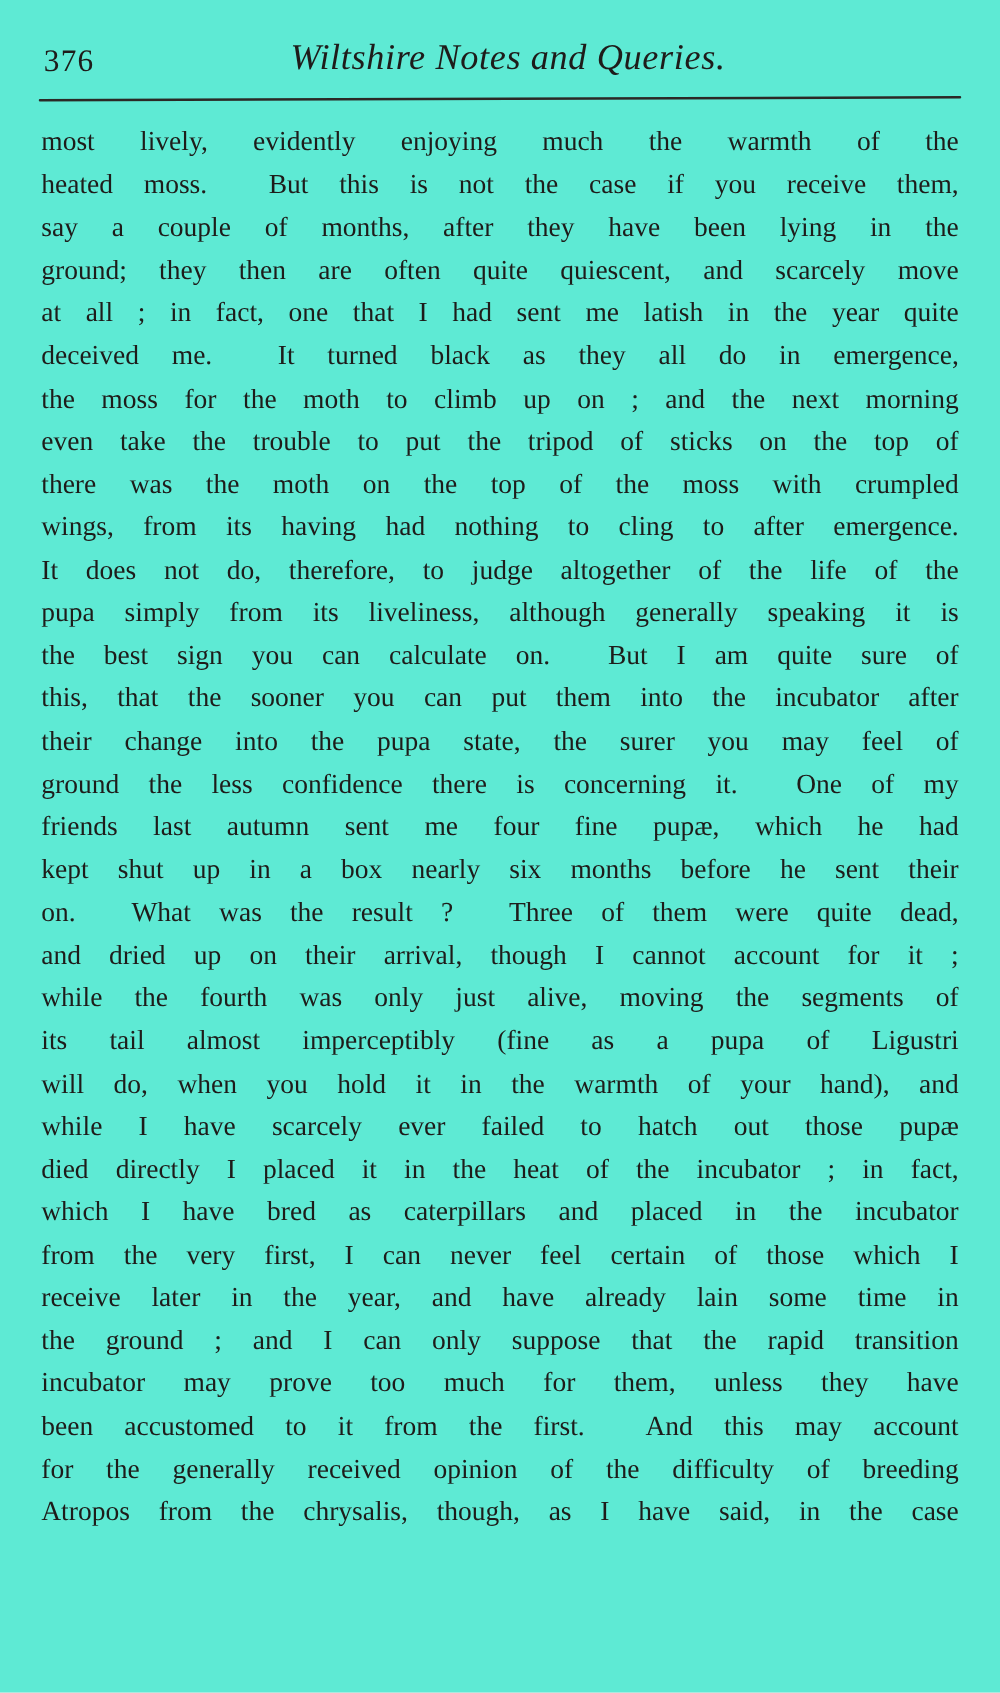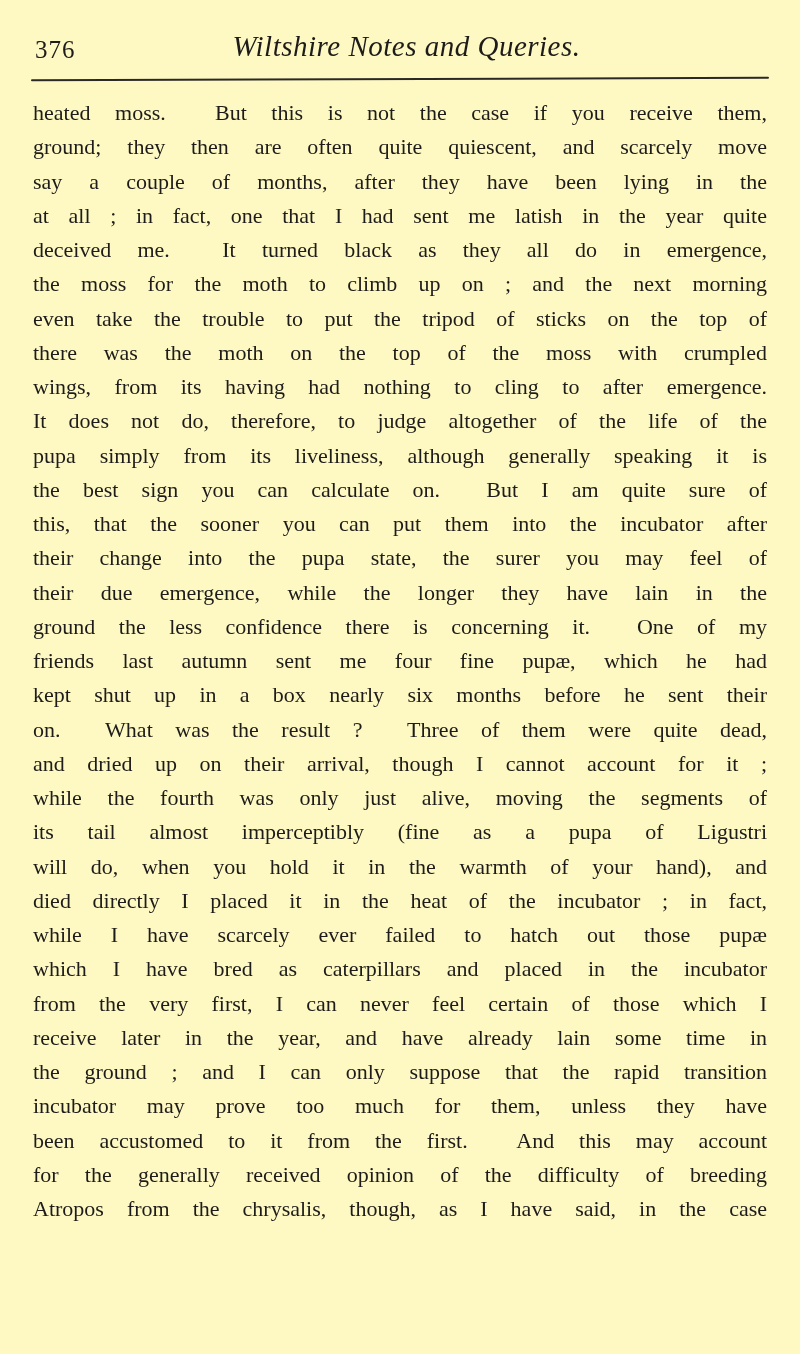--- a/index.html
+++ b/index.html
@@ -5,21 +5,21 @@
   html, body {
     margin: 0;
     padding: 0;
     background: #e9e9e7;
   }
   .page {
     position: relative;
     width: 800px;
     height: 1354px;
     margin: 0 auto;
-    background: #fef9c3;
+    background: #5eead4;
     color: #1e1c1a;
     font-family: "Liberation Serif", "DejaVu Serif", serif;
     overflow: hidden;
   }
   .header {
     position: absolute;
     top: 30px;
     left: 33px;
     width: 734px;
     height: 40px;
@@ -73,45 +73,45 @@
 </head>
 <body>
 
 <div class="page">
   <div class="header">
     <span class="page-number">376</span>
     <span class="running-title">Wiltshire Notes and Queries.</span>
   </div>
   <div class="header-rule"></div>
   <div class="page-body">
+      <div class="line"><span>most lively, evidently enjoying much the warmth of the</span></div>
       <div class="line"><span>heated moss.&nbsp; But this is not the case if you receive them,</span></div>
+      <div class="line"><span>say a couple of months, after they have been lying in the</span></div>
       <div class="line"><span>ground; they then are often quite quiescent, and scarcely move</span></div>
-      <div class="line"><span>say a couple of months, after they have been lying in the</span></div>
       <div class="line"><span>at all ; in fact, one that I had sent me latish in the year quite</span></div>
       <div class="line"><span>deceived me.&nbsp; It turned black as they all do in emergence,</span></div>
       <div class="line"><span>the moss for the moth to climb up on ; and the next morning</span></div>
       <div class="line"><span>even take the trouble to put the tripod of sticks on the top of</span></div>
       <div class="line"><span>there was the moth on the top of the moss with crumpled</span></div>
       <div class="line"><span>wings, from its having had nothing to cling to after emergence.</span></div>
       <div class="line"><span>It does not do, therefore, to judge altogether of the life of the</span></div>
       <div class="line"><span>pupa simply from its liveliness, although generally speaking it is</span></div>
       <div class="line"><span>the best sign you can calculate on.&nbsp; But I am quite sure of</span></div>
       <div class="line"><span>this, that the sooner you can put them into the incubator after</span></div>
       <div class="line"><span>their change into the pupa state, the surer you may feel of</span></div>
-      <div class="line"><span>their due emergence, while the longer they have lain in the</span></div>
       <div class="line"><span>ground the less confidence there is concerning it.&nbsp; One of my</span></div>
       <div class="line"><span>friends last autumn sent me four fine pupæ, which he had</span></div>
       <div class="line"><span>kept shut up in a box nearly six months before he sent their</span></div>
       <div class="line"><span>on.&nbsp; What was the result ?&nbsp; Three of them were quite dead,</span></div>
       <div class="line"><span>and dried up on their arrival, though I cannot account for it ;</span></div>
       <div class="line"><span>while the fourth was only just alive, moving the segments of</span></div>
       <div class="line"><span>its tail almost imperceptibly (fine as a pupa of </span><span class="it">Ligustri</span></div>
       <div class="line"><span>will do, when you hold it in the warmth of your hand), and</span></div>
+      <div class="line"><span>while I have scarcely ever failed to hatch out those pupæ</span></div>
       <div class="line"><span>died directly I placed it in the heat of the incubator ; in fact,</span></div>
-      <div class="line"><span>while I have scarcely ever failed to hatch out those pupæ</span></div>
       <div class="line"><span>which I have bred as caterpillars and placed in the incubator</span></div>
       <div class="line"><span>from the very first, I can never feel certain of those which I</span></div>
       <div class="line"><span>receive later in the year, and have already lain some time in</span></div>
       <div class="line"><span>the ground ; and I can only suppose that the rapid transition</span></div>
       <div class="line"><span>incubator may prove too much for them, unless they have</span></div>
       <div class="line"><span>been accustomed to it from the first.&nbsp; And this may account</span></div>
       <div class="line"><span>for the generally received opinion of the difficulty of breeding</span></div>
       <div class="line"><span class="it">Atropos</span><span> from the chrysalis, though, as I have said, in the case</span></div>
     </div>
 </div>

